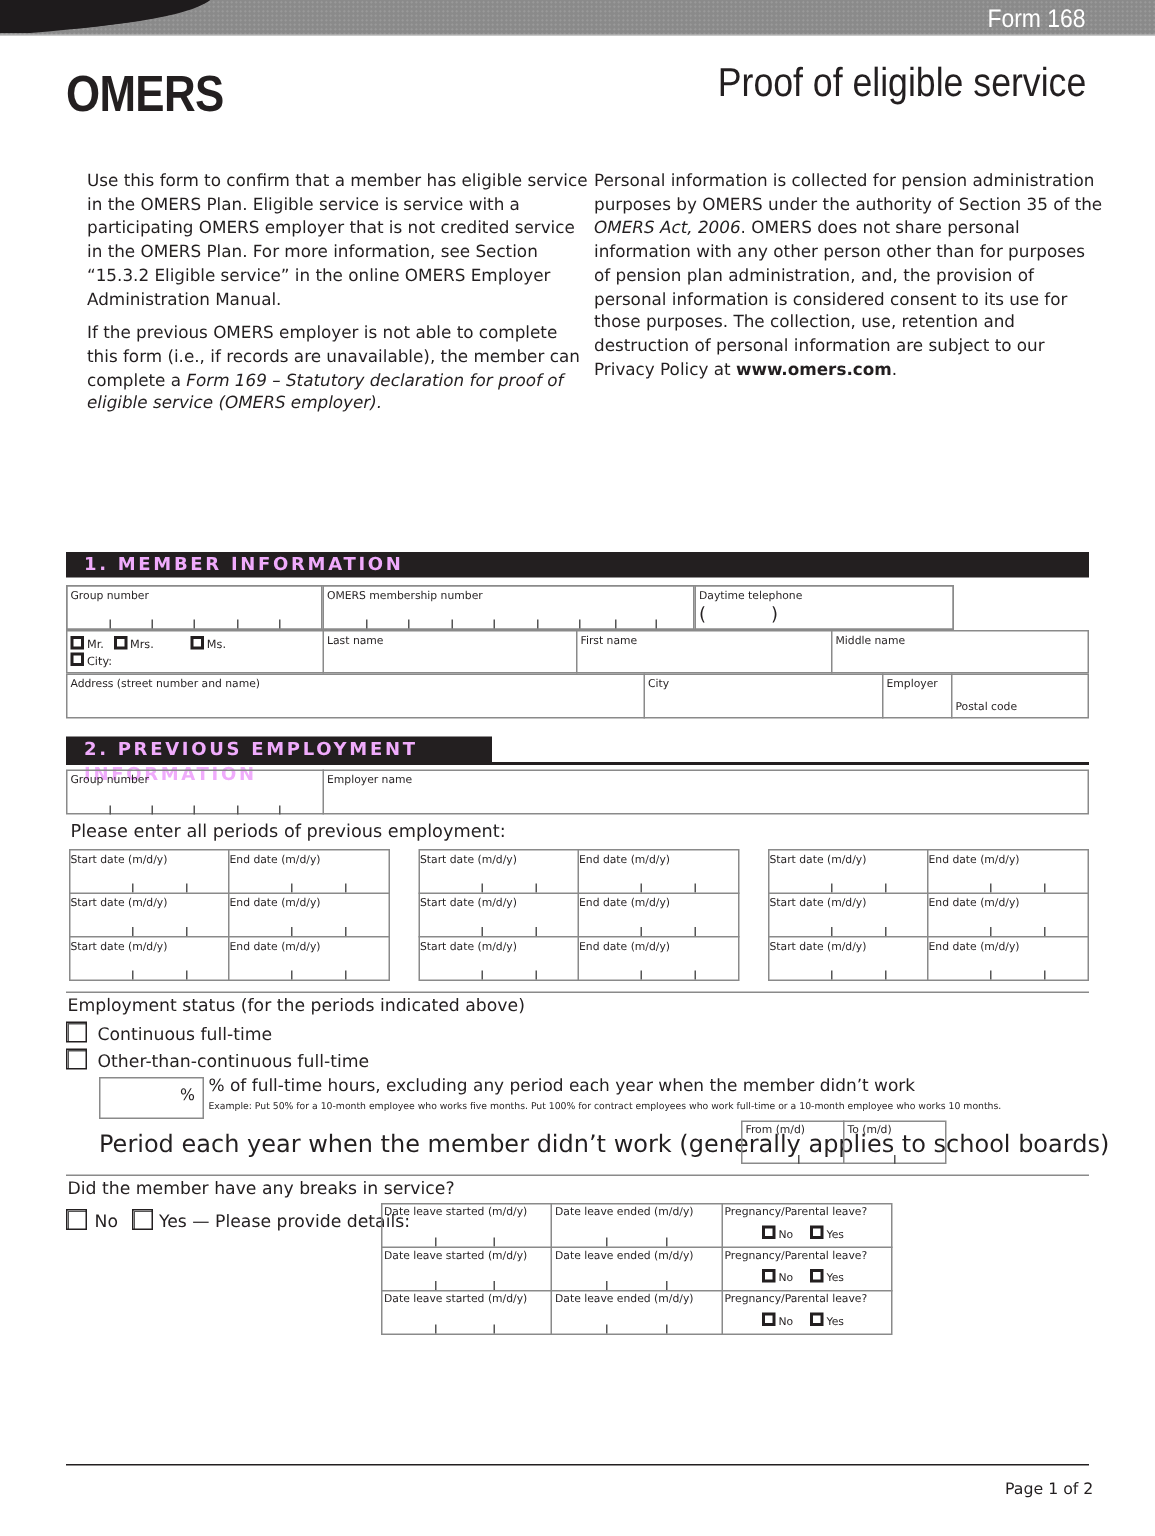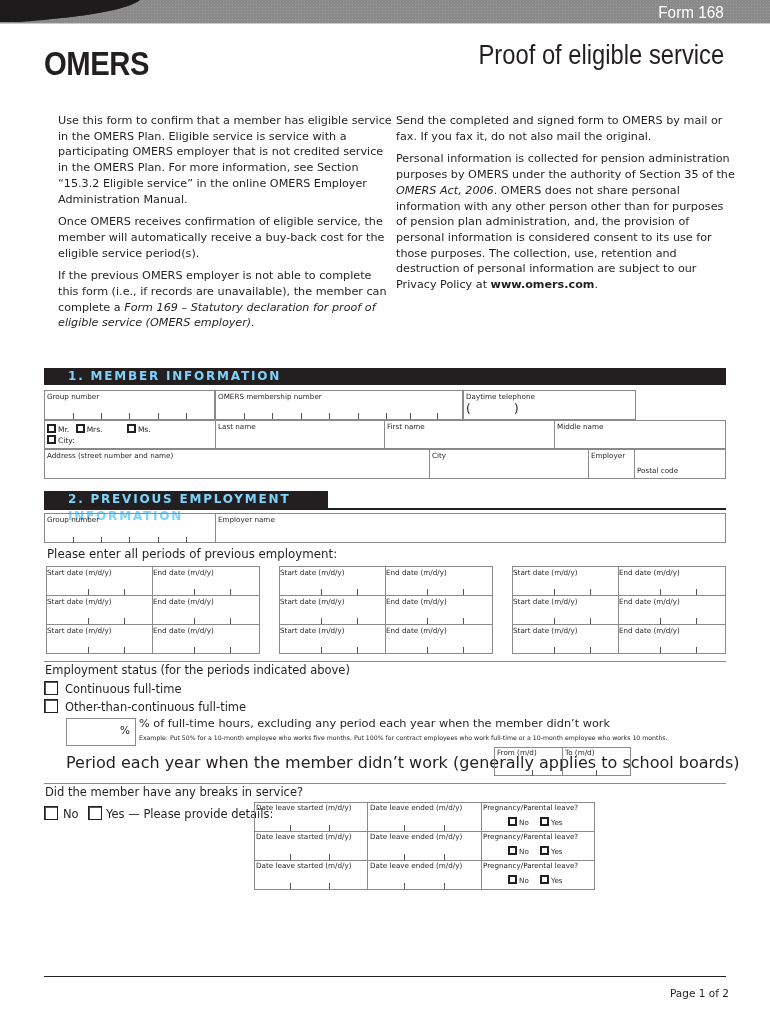--- a/index.html
+++ b/index.html
@@ -19,21 +19,21 @@
 
   .col { font-size: 11.2px; line-height: 15.7px; }
   .col p { margin-bottom: 7px; }
   .col-left { left: 58px; top: 113px; width: 336px; }
   .col-right { left: 396px; top: 113px; width: 340px; }
   .cond { letter-spacing: -0.45px; font-size: 10.8px; }
   .it { font-style: italic; }
   .bold { font-weight: bold; }
 
   
-  .sec-head { background: #231f20; color: #7dd3fc; height: 17px; font-size: 12px; font-weight: bold; letter-spacing: 1.8px; padding-left: 24px; line-height: 17px; }
+  .sec-head { background: #231f20; color: #f0abfc; height: 17px; font-size: 12px; font-weight: bold; letter-spacing: 1.8px; padding-left: 12px; line-height: 17px; }
 
   .box { position: absolute; border: 1px solid #8a8a8a; }
   .lbl { position: absolute; font-size: 7.2px; color: #231f20; white-space: nowrap; }
   .tick { position: absolute; width: 1px; height: 6px; background: #555; }
   .vline { position: absolute; width: 1px; background: #8a8a8a; }
   .hline { position: absolute; height: 1px; background: #8a8a8a; }
 
   .cb-small { display: inline-block; width: 9px; height: 9px; border: 2px solid #231f20; background: #fff; vertical-align: -1px; margin-right: 2px; }
   .cb-big { position: absolute; width: 14px; height: 14px; border: 1px solid #231f20; background: #fff; box-shadow: inset 1px 1px 0 #555; }
 
@@ -50,26 +50,24 @@
   <path d="M0,0 L140,0 Q120,14 20,22 L0,22 Z" fill="#1e1b1c"></path>
 </svg>
 <div class="abs banner-line"></div>
 <div class="abs form-num">Form 168</div>
 
 <div class="abs logo">OMERS</div>
 <div class="abs title">Proof of eligible service</div>
 
 <div class="abs col col-left">
   <p>Use this form to confirm that a member has eligible service in the OMERS Plan. Eligible service is service with a participating OMERS employer that is not credited service in the OMERS Plan. For more information, see Section “15.3.2 Eligible service” in the online OMERS Employer Administration Manual.</p>
-  <p>Once OMERS receives confirmation of eligible service, the member will automatically receive a buy-back cost for the eligible service period(s).</p>
   <p><span>If the previous OMERS employer is not able to complete this form (i.e., if records are unavailable), the member can complete a </span><span class="it">Form 169 – Statutory declaration for proof of eligible service (OMERS employer).</span></p>
 </div>
 
 <div class="abs col col-right">
-  <p>Send the completed and signed form to OMERS by mail or fax. If you fax it, do not also mail the original.</p>
   <p><span>Personal information is collected for pension administration purposes by OMERS under the authority of Section 35 of the </span><span class="it">OMERS Act, 2006</span><span>. OMERS does not share personal information with any other person other than for purposes of pension plan administration, and, the provision of personal information is considered consent to its use for those purposes. The collection, use, retention and destruction of personal information are subject to our Privacy Policy at </span><span class="bold">www.omers.com</span><span>.</span></p>
 </div>
 
 <div class="abs" style="left:44px;top:368px;width:682px;height:19px;">
   <div class="sec-head" style="width:682px">1.  MEMBER INFORMATION</div>
 </div>
 
 <div class="box" style="left:44px;top:390px;width:592px;height:30px;border-right:1px solid #8a8a8a"></div>
 <div class="box" style="left:44px;top:390px;width:171px;height:30px"></div>
 <div class="lbl" style="left:47px;top:392px">Group number</div>

